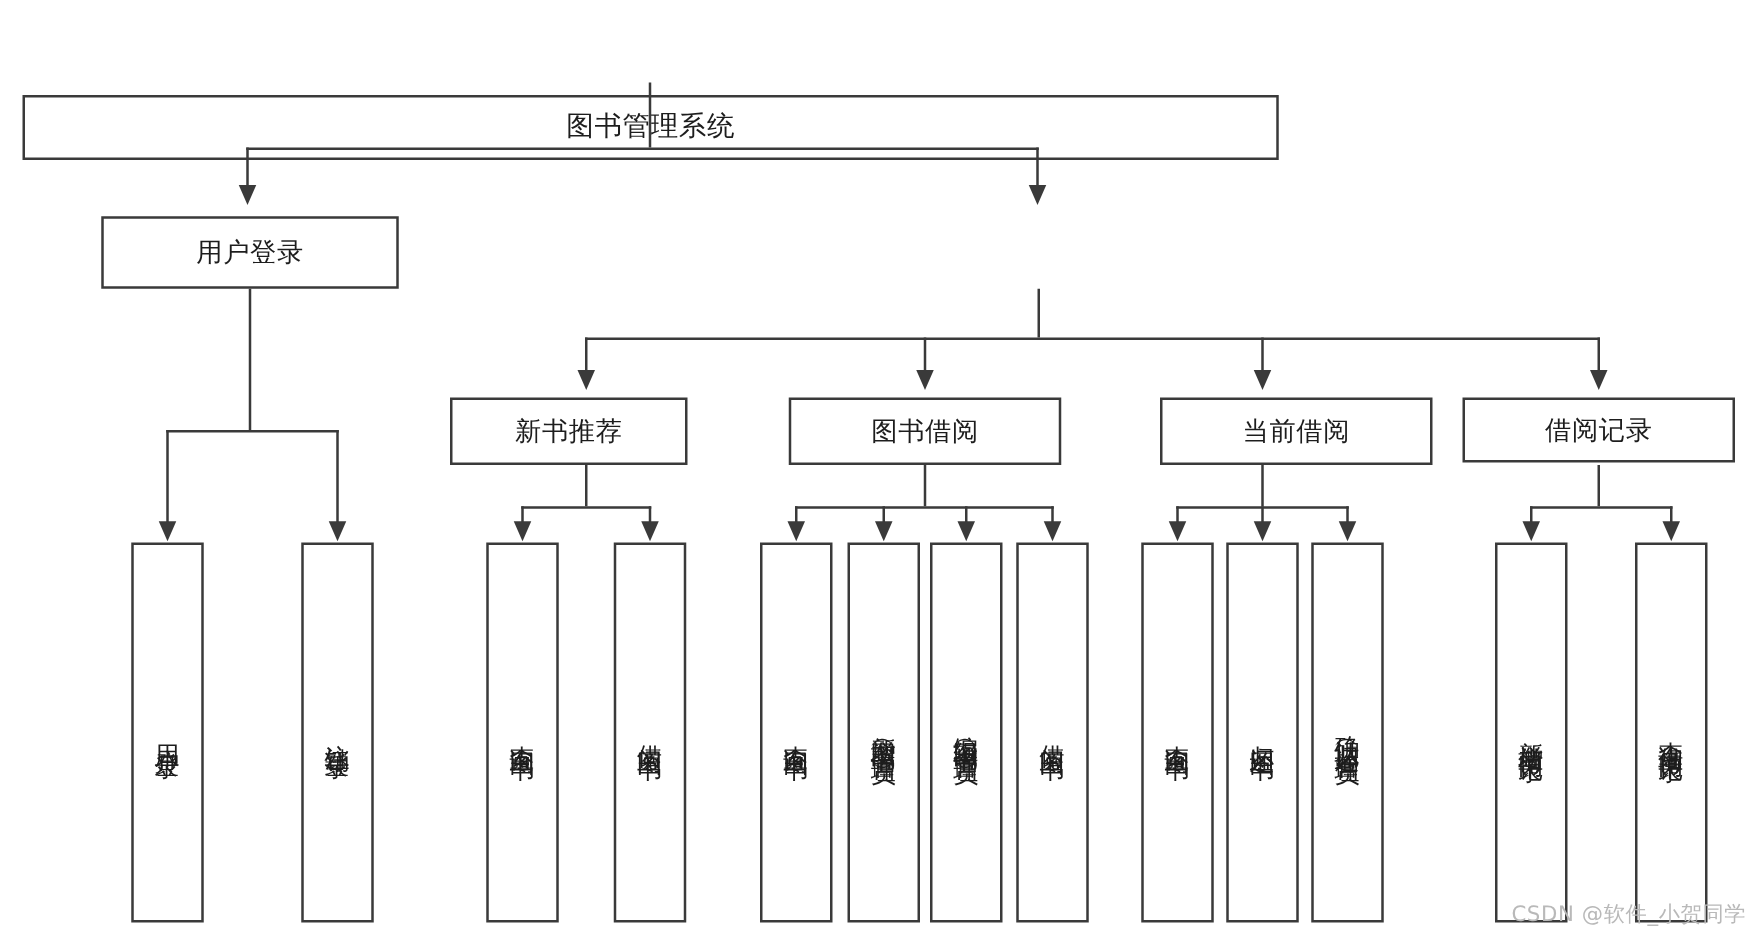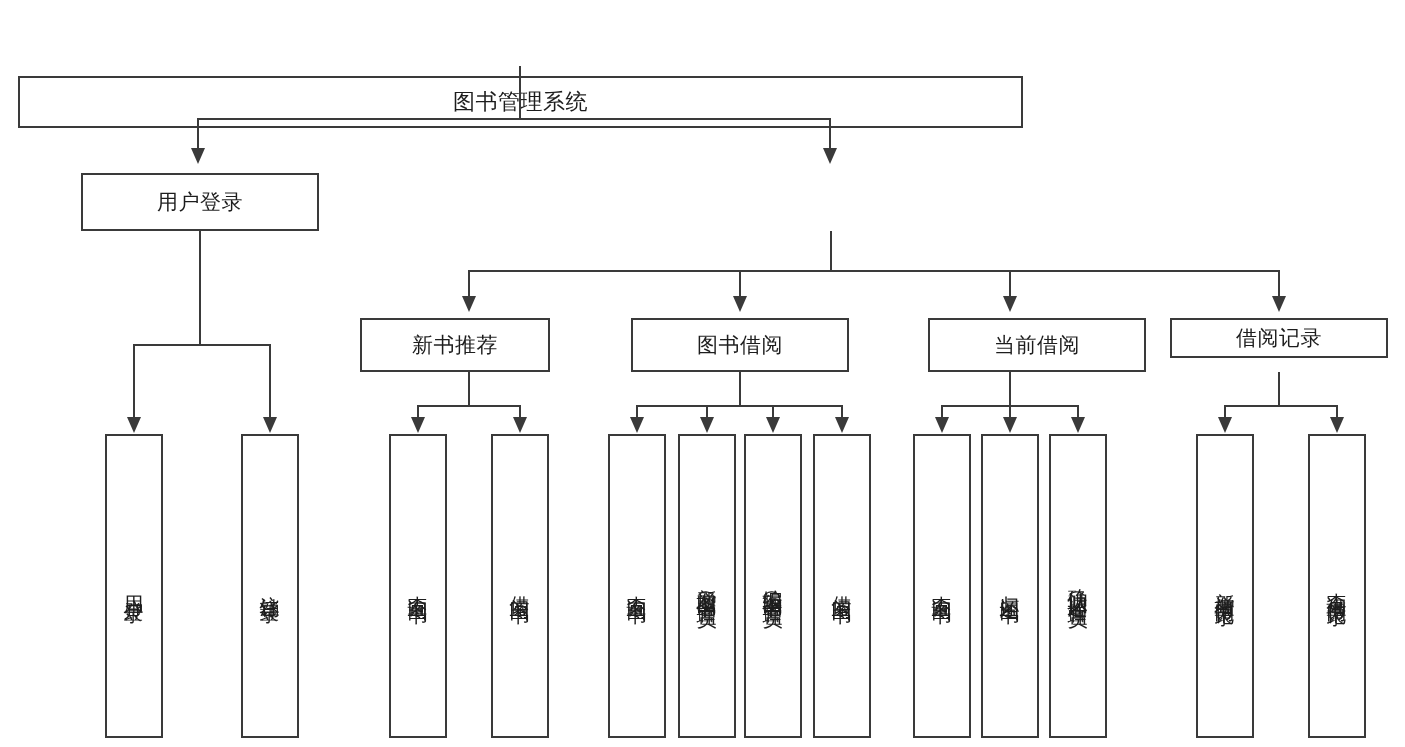--- a/index.html
+++ b/index.html
@@ -126,21 +126,21 @@
 
   <div class="node horiz" style="left:360px; top:318px; width:190px; height:54px;">
     <span class="label">新书推荐</span>
   </div>
   <div class="node horiz" style="left:631px; top:318px; width:218px; height:54px;">
     <span class="label">图书借阅</span>
   </div>
   <div class="node horiz" style="left:901px; top:318px; width:218px; height:54px;margin-left:27px;">
     <span class="label">当前借阅</span>
   </div>
-  <div class="node horiz" style="left:1170px; top:318px; width:218px; height:40px;">
+  <div class="node horiz" style="left:1170px; top:318px; width:218px; height:52px;">
     <span class="label">借阅记录</span>
   </div>
 
   <div class="conn vline" style="left:468px; top:372px; width:2px; height:33px;"></div>
   <div class="conn hline" style="left:417px; top:405px; width:104px; height:2px;"></div>
   <div class="conn vline" style="left:417px; top:405px; width:2px; height:14px;"></div>
   <div class="conn vline" style="left:519px; top:405px; width:2px; height:14px;"></div>
   <div class="arrow" style="left:411px; top:417px;"></div>
   <div class="arrow" style="left:513px; top:417px;"></div>
 
@@ -208,14 +208,15 @@
     <span class="label">确认归还（管理员）</span>
   </div>
 
   <div class="node vert" style="left:1196px; top:434px; width:58px; height:304px;">
     <span class="label">新增借阅记录</span>
   </div>
   <div class="node vert" style="left:1308px; top:434px; width:58px; height:304px;">
     <span class="label">查询借阅记录</span>
   </div>
 
+  <div id="watermark">CSDN @软件_小贺同学</div>
 
 </div>
 
 </body></html>

